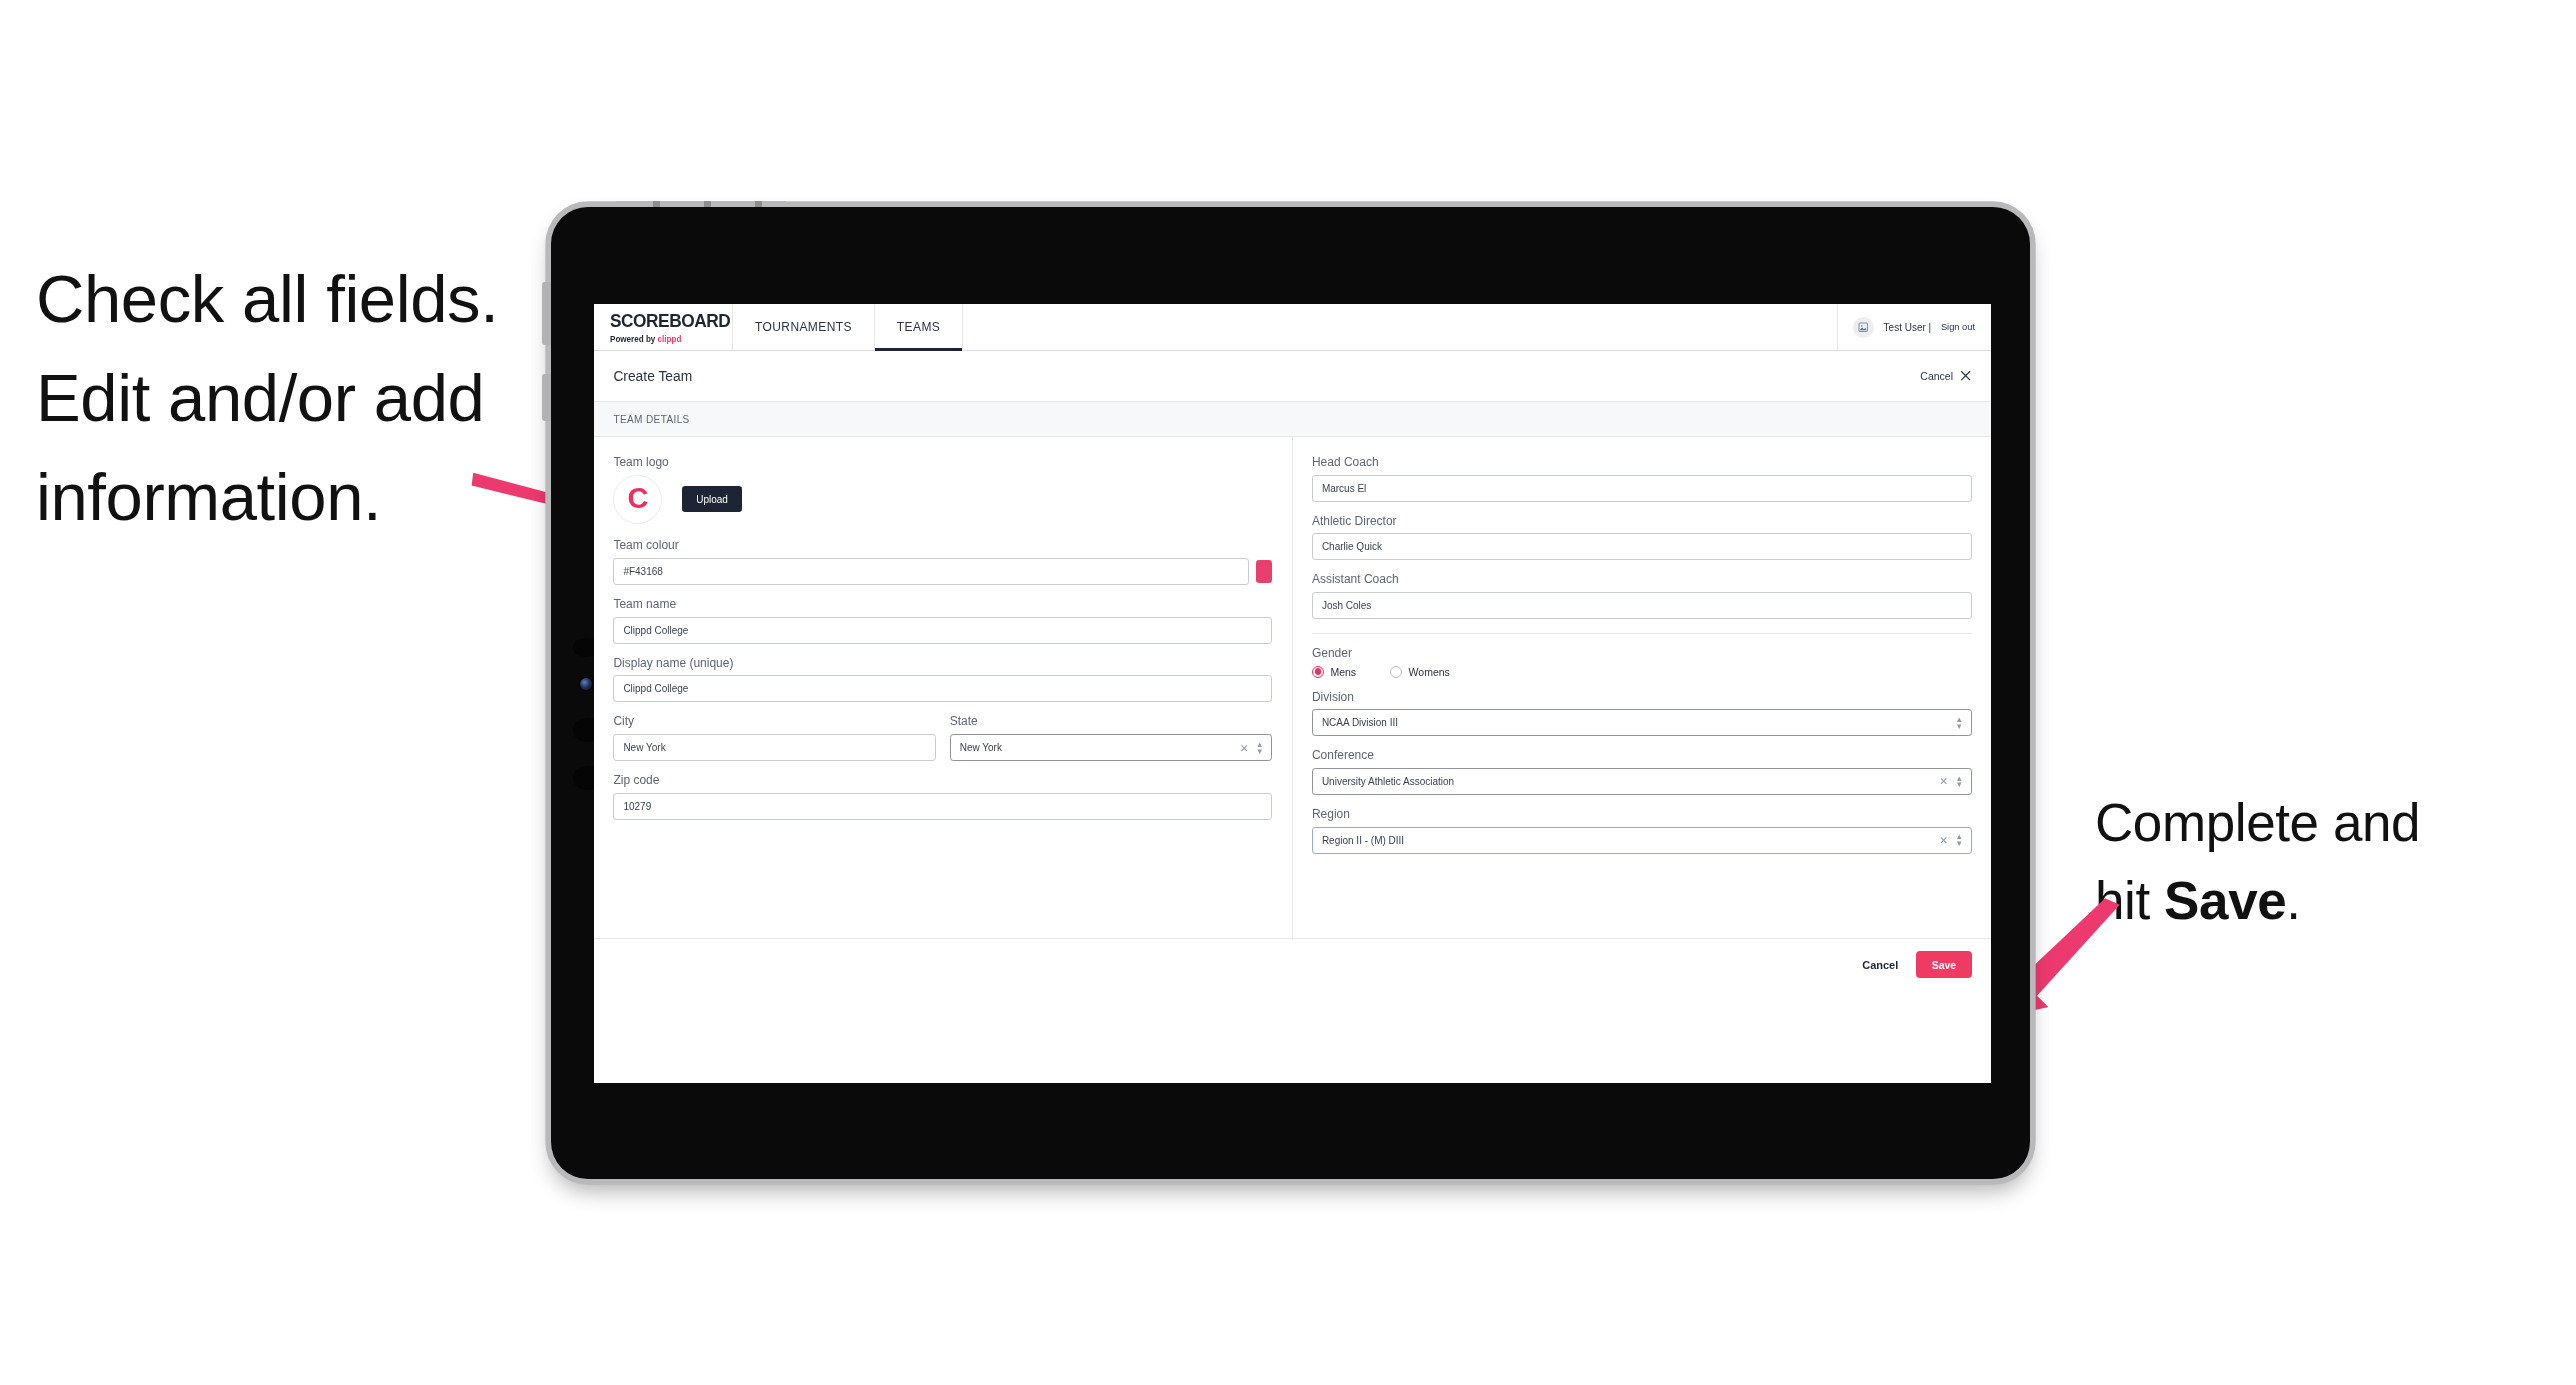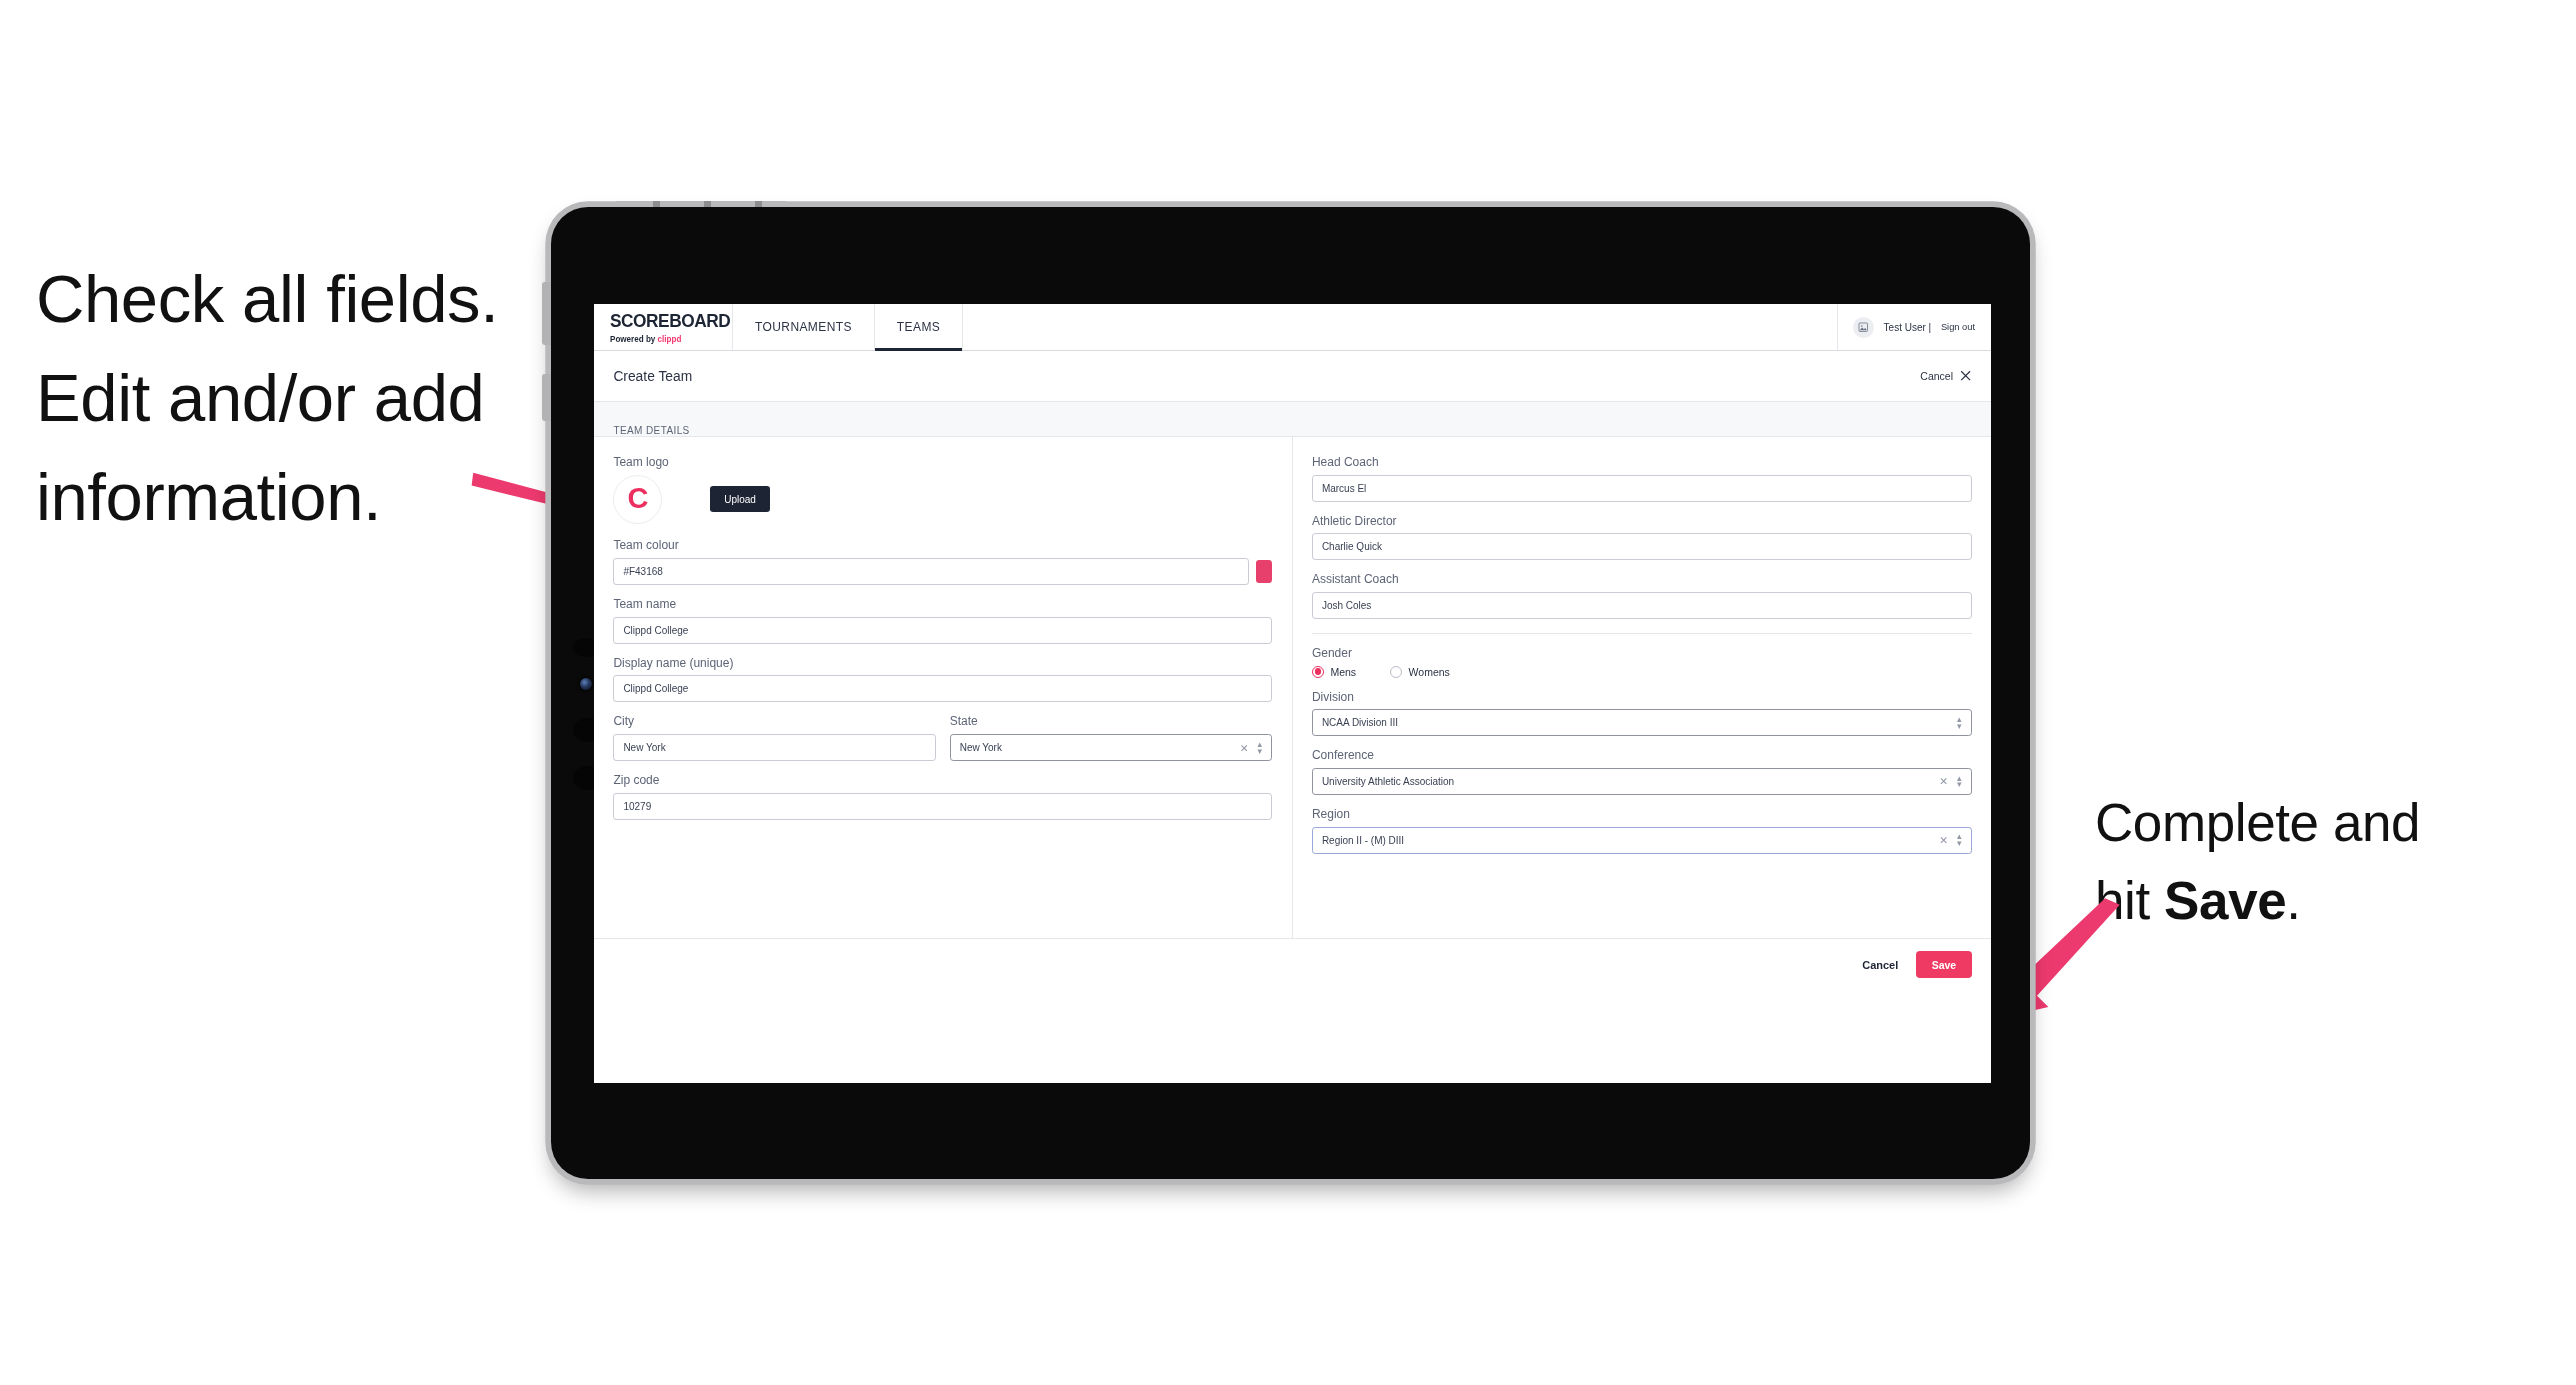--- a/index.html
+++ b/index.html
@@ -129,21 +129,21 @@
   
   #page-head{
     height:50px;display:flex;align-items:center;justify-content:space-between;
     padding:0 19.4px;border-bottom:0.8px solid #e6e7ea;background:#fff;
   }
   #page-title{font-size:13.8px;color:#2c3244;}
   #cancel-top{display:flex;align-items:center;gap:7.3px;font-size:10.5px;color:#2c3244;cursor:pointer;}
 
   
   #section-bar{
-    height:34px;display:flex;align-items:flex-end;padding:0 19.4px;
+    height:34px;display:flex;align-items:center;padding:0 19.4px;
     background:#f7f8f9;border-bottom:0.8px solid #e6e7ea;
   }
   #section-label{font-size:10px;letter-spacing:0.4px;color:#5d6476;}
 
   
   #form-body{display:flex;height:501px;box-sizing:border-box;background:#fff;}
   #col-left{width:50%;box-sizing:border-box;padding:18px 19.4px 0 19.4px;border-right:0.8px solid #e6e7ea;}
   #col-right{width:50%;box-sizing:border-box;padding:18px 19.4px 0 19.4px;}
 
   .flabel{font-size:12px;color:#5d6476;margin-bottom:5.7px;display:block;}
@@ -168,21 +168,21 @@
   #logo-circle{
     width:47px;height:47px;border-radius:50%;
     border:0.8px solid #ececee;
     display:flex;align-items:center;justify-content:center;
     background:#fff;
   }
   #logo-letter{font-size:29px;font-weight:700;color:#ed2f60;line-height:1;transform:translateY(-0.8px);}
   #upload-btn{
     background:#1d2433;color:#ffffff;border:none;border-radius:3.2px;
     font-family:"Liberation Sans", sans-serif;
-    font-size:10px;padding:7.3px 13.8px;cursor:pointer;margin-left:28px;
+    font-size:10px;padding:7.3px 13.8px;cursor:pointer;
   }
 
   
   #colour-row{display:flex;align-items:center;gap:7.3px;}
   #colour-input{flex:1;}
   #colour-swatch{
     width:16px;height:23.5px;border-radius:3.2px;background:#e8406c;cursor:pointer;flex:none;
   }
 
   

